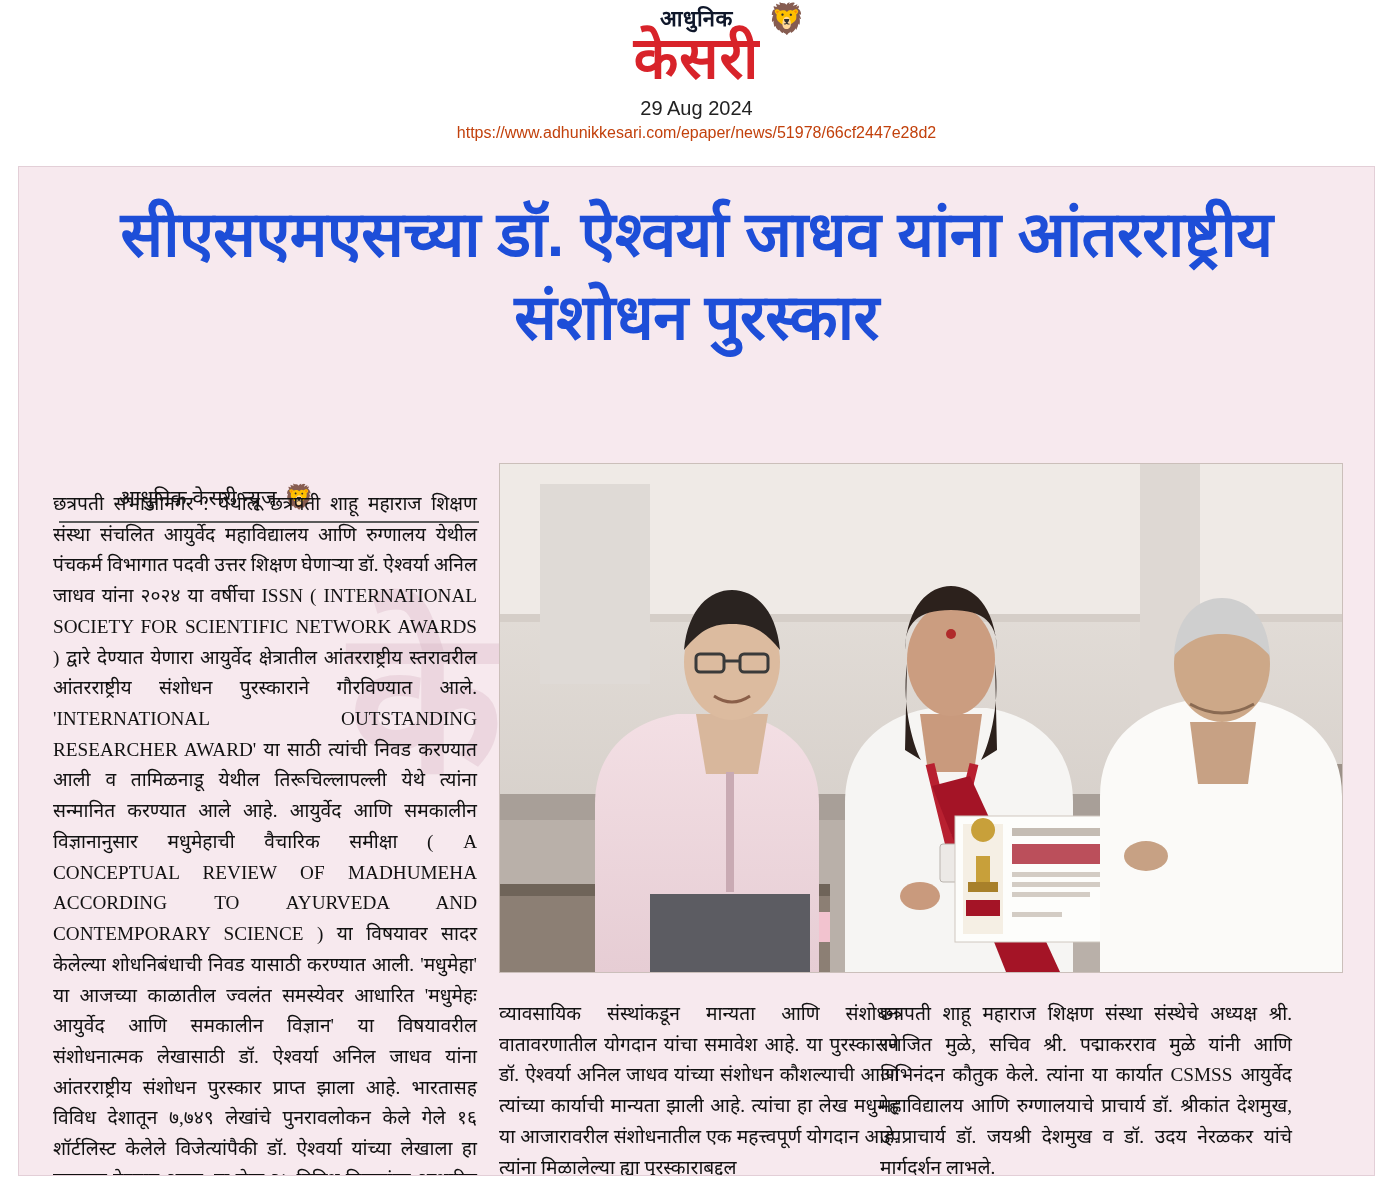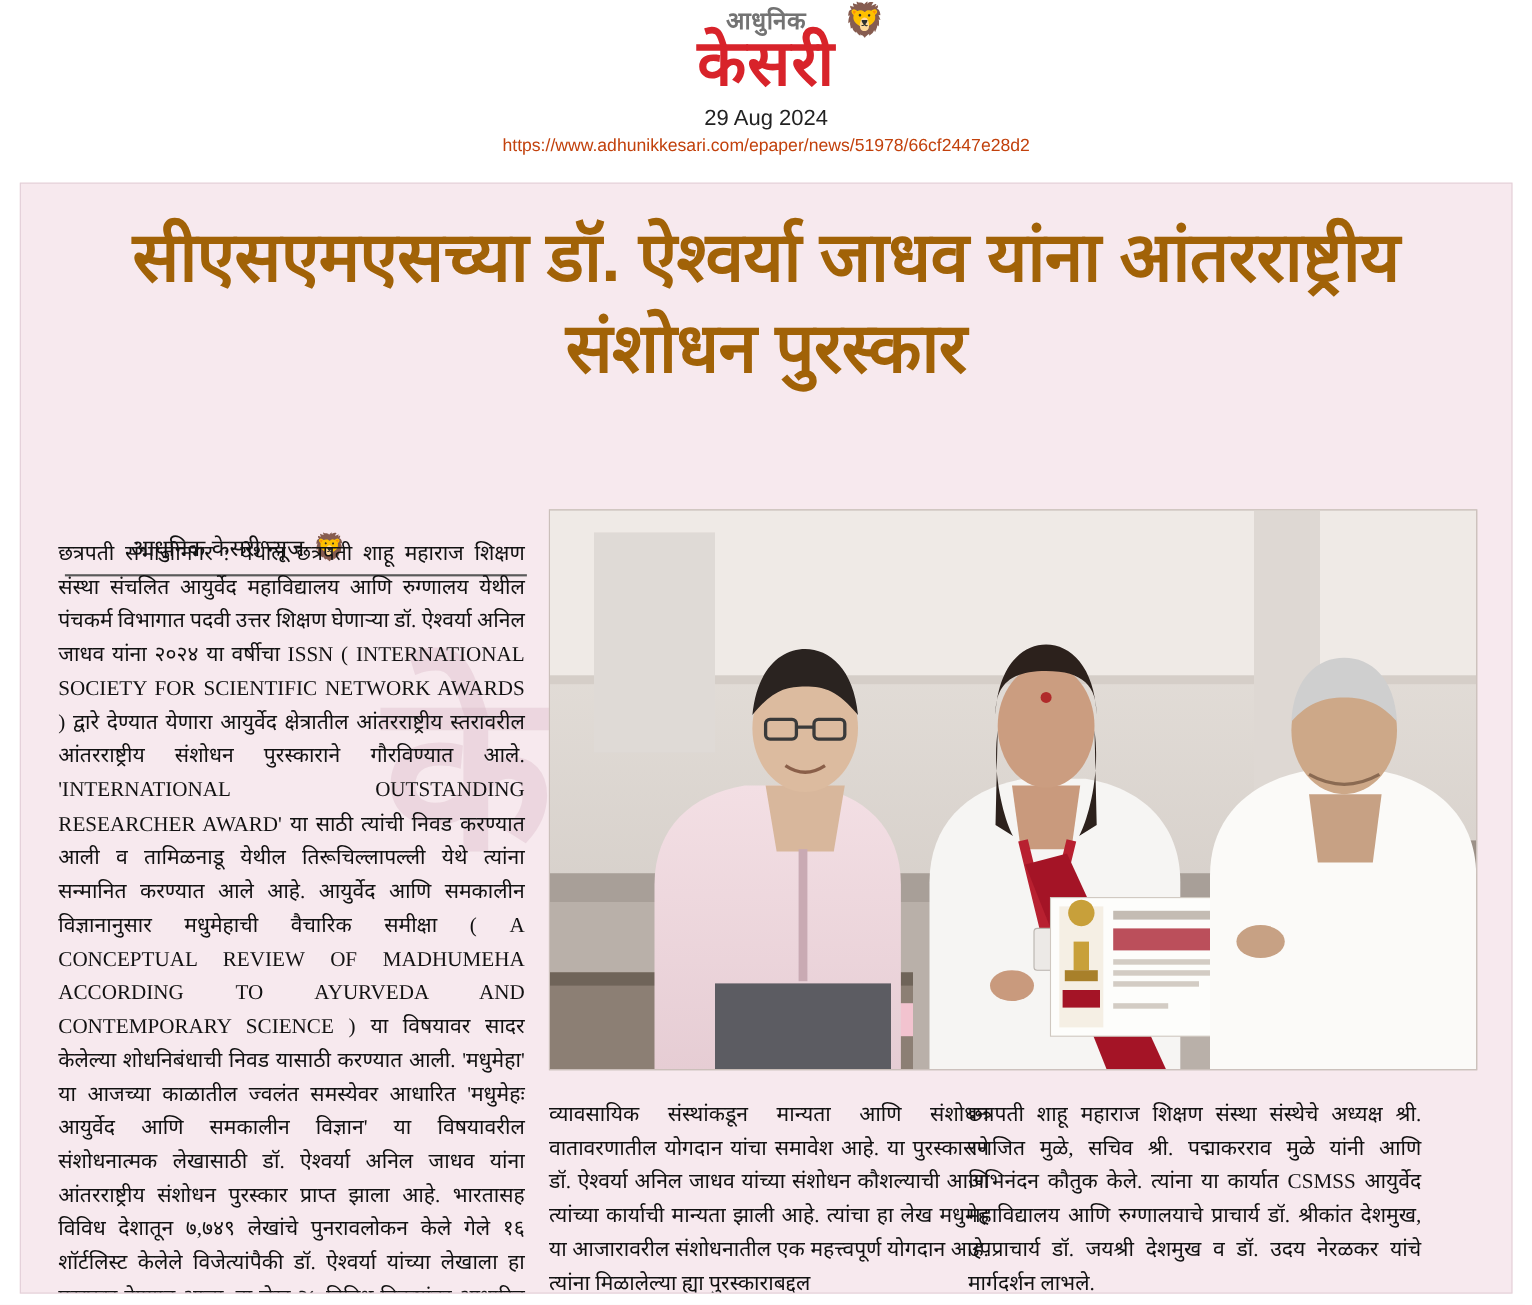--- a/index.html
+++ b/index.html
@@ -24,21 +24,21 @@
   }
   .logo-wrap {
     display: inline-block;
     position: relative;
     line-height: 1;
   }
   .logo-top {
     font-family: "Liberation Sans", sans-serif;
     font-weight: bold;
     font-size: 22px;
-    color: #737373;
+    color: #0f172a;
     letter-spacing: 0.5px;
     margin-bottom: -2px;
   }
   .logo-main {
     font-family: "Liberation Sans", sans-serif;
     font-weight: bold;
     font-size: 58px;
     color: #d8232a;
     letter-spacing: 1px;
     line-height: 1.05;
@@ -89,21 +89,21 @@
     user-select: none;
     white-space: nowrap;
   }
   .headline {
     position: relative;
     margin: 26px 34px 0 34px;
     font-family: "Liberation Sans", sans-serif;
     font-weight: bold;
     font-size: 63px;
     line-height: 1.32;
-    color: #a16207;
+    color: #1d4ed8;
     text-align: center;
     letter-spacing: -0.5px;
   }
 
   .byline-block {
     position: absolute;
     left: 40px;
     top: 268px;
     width: 420px;
   }

